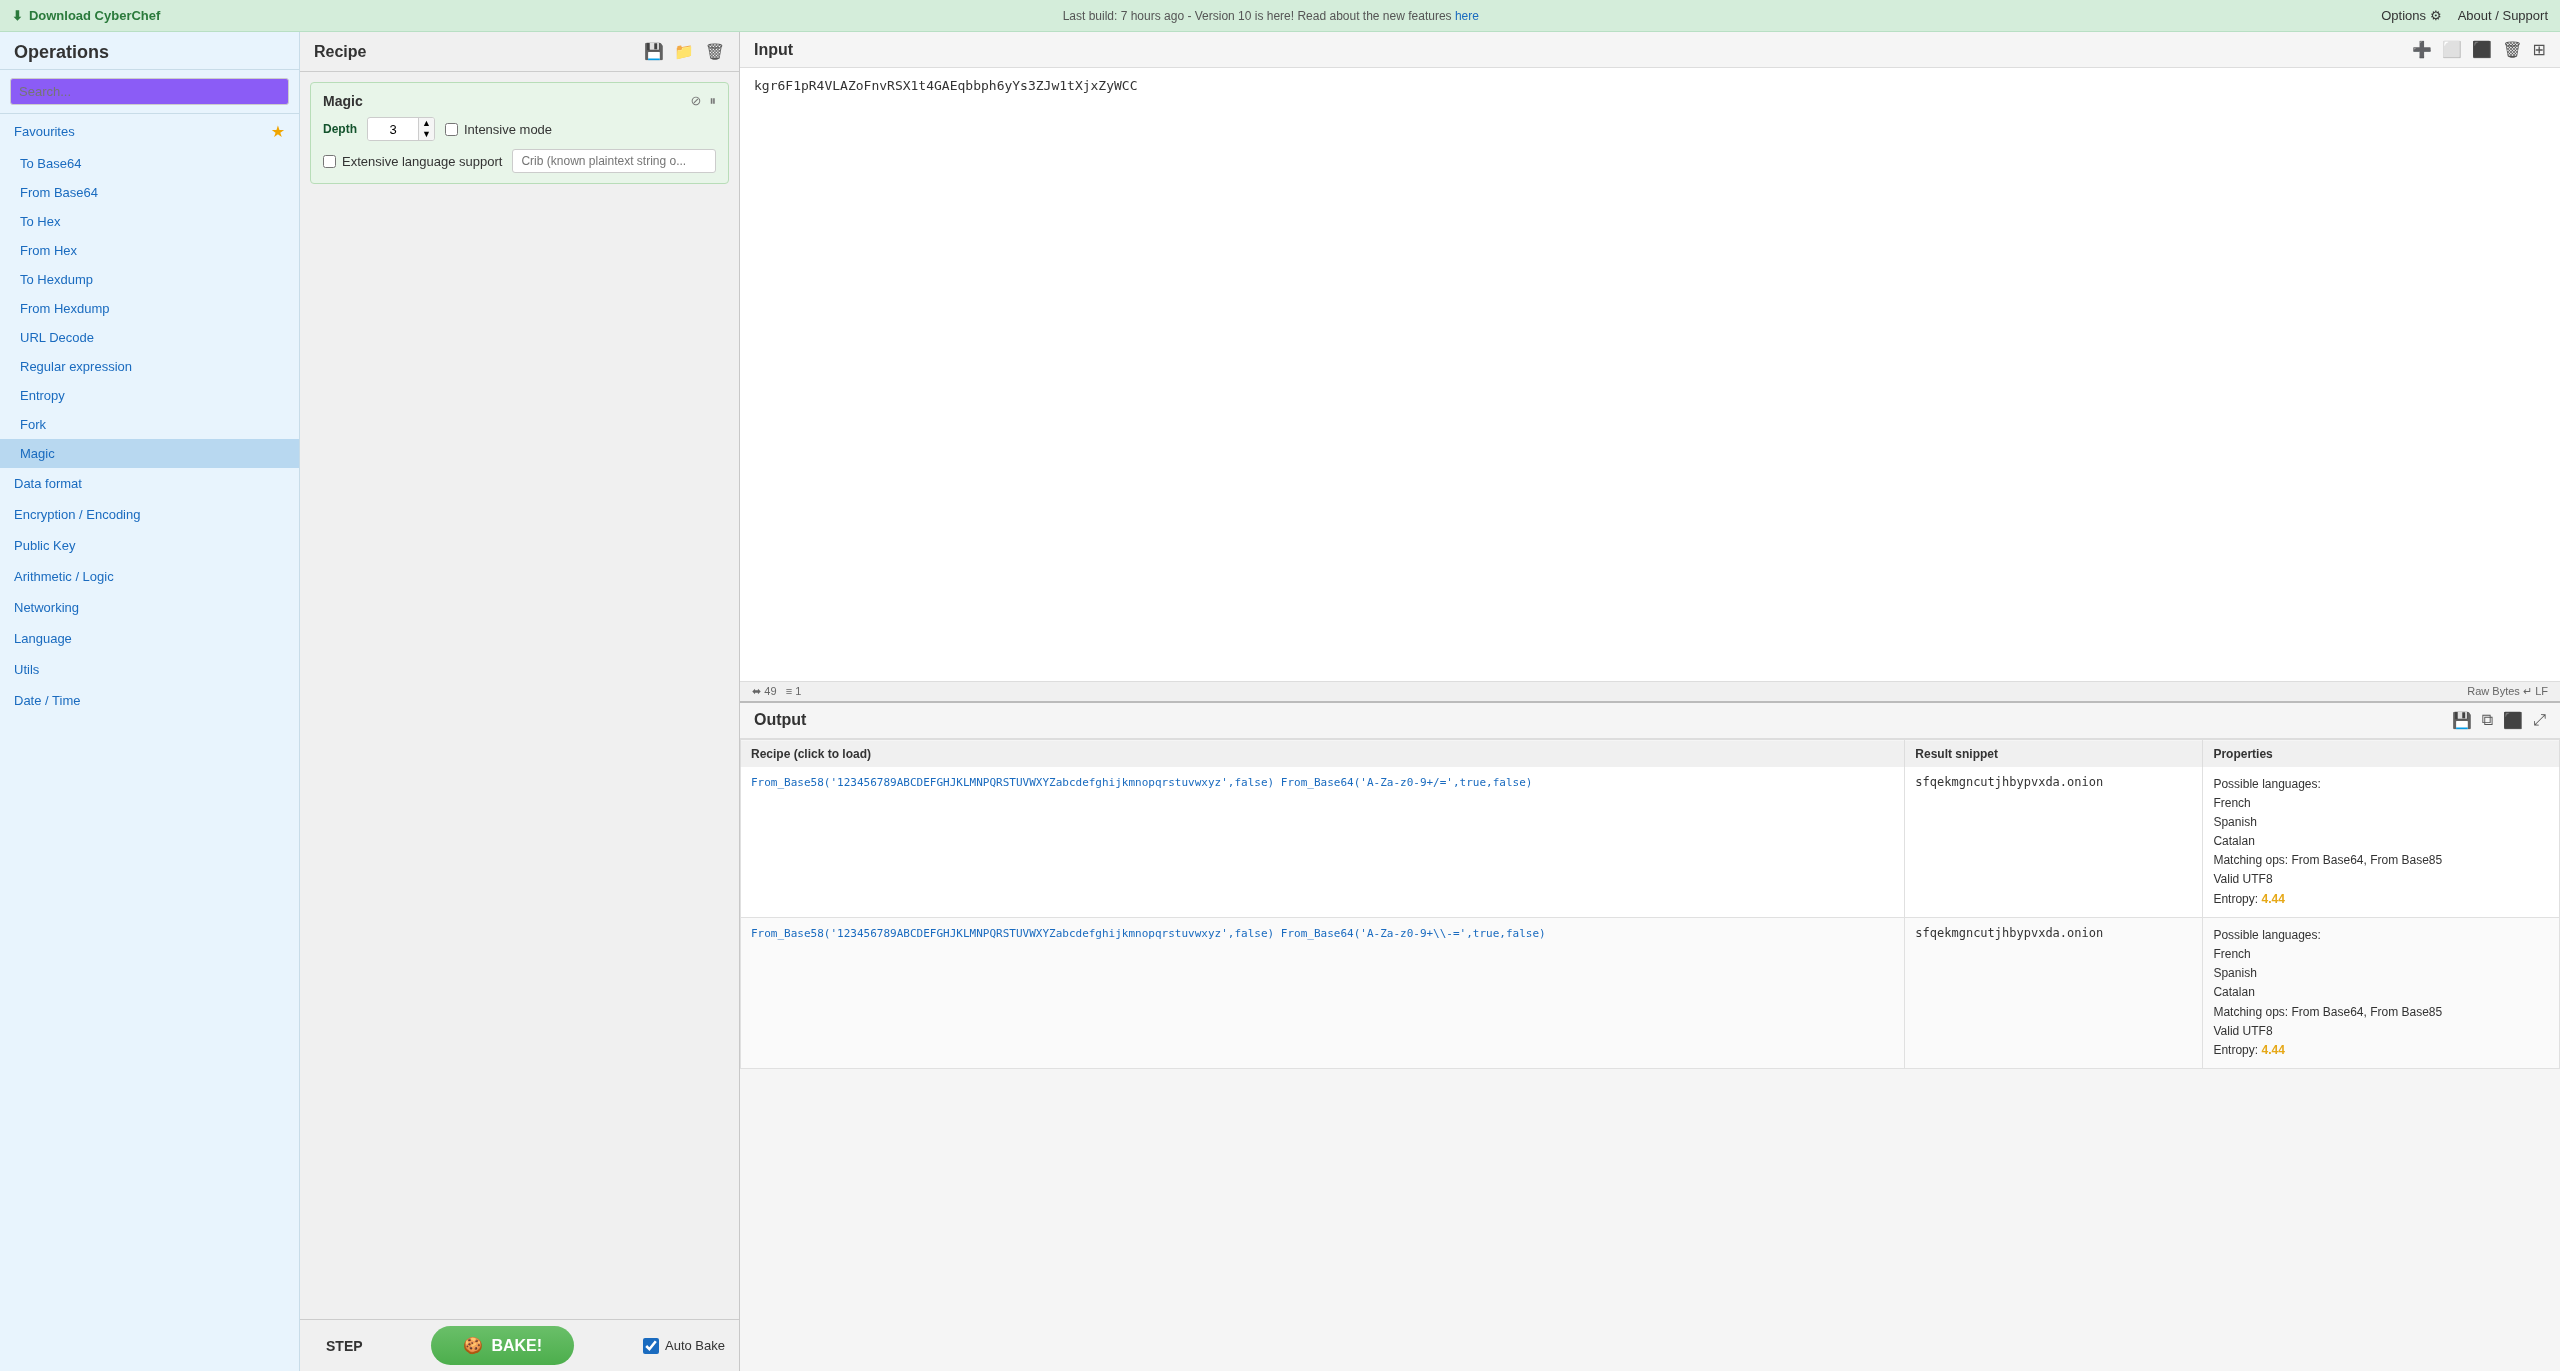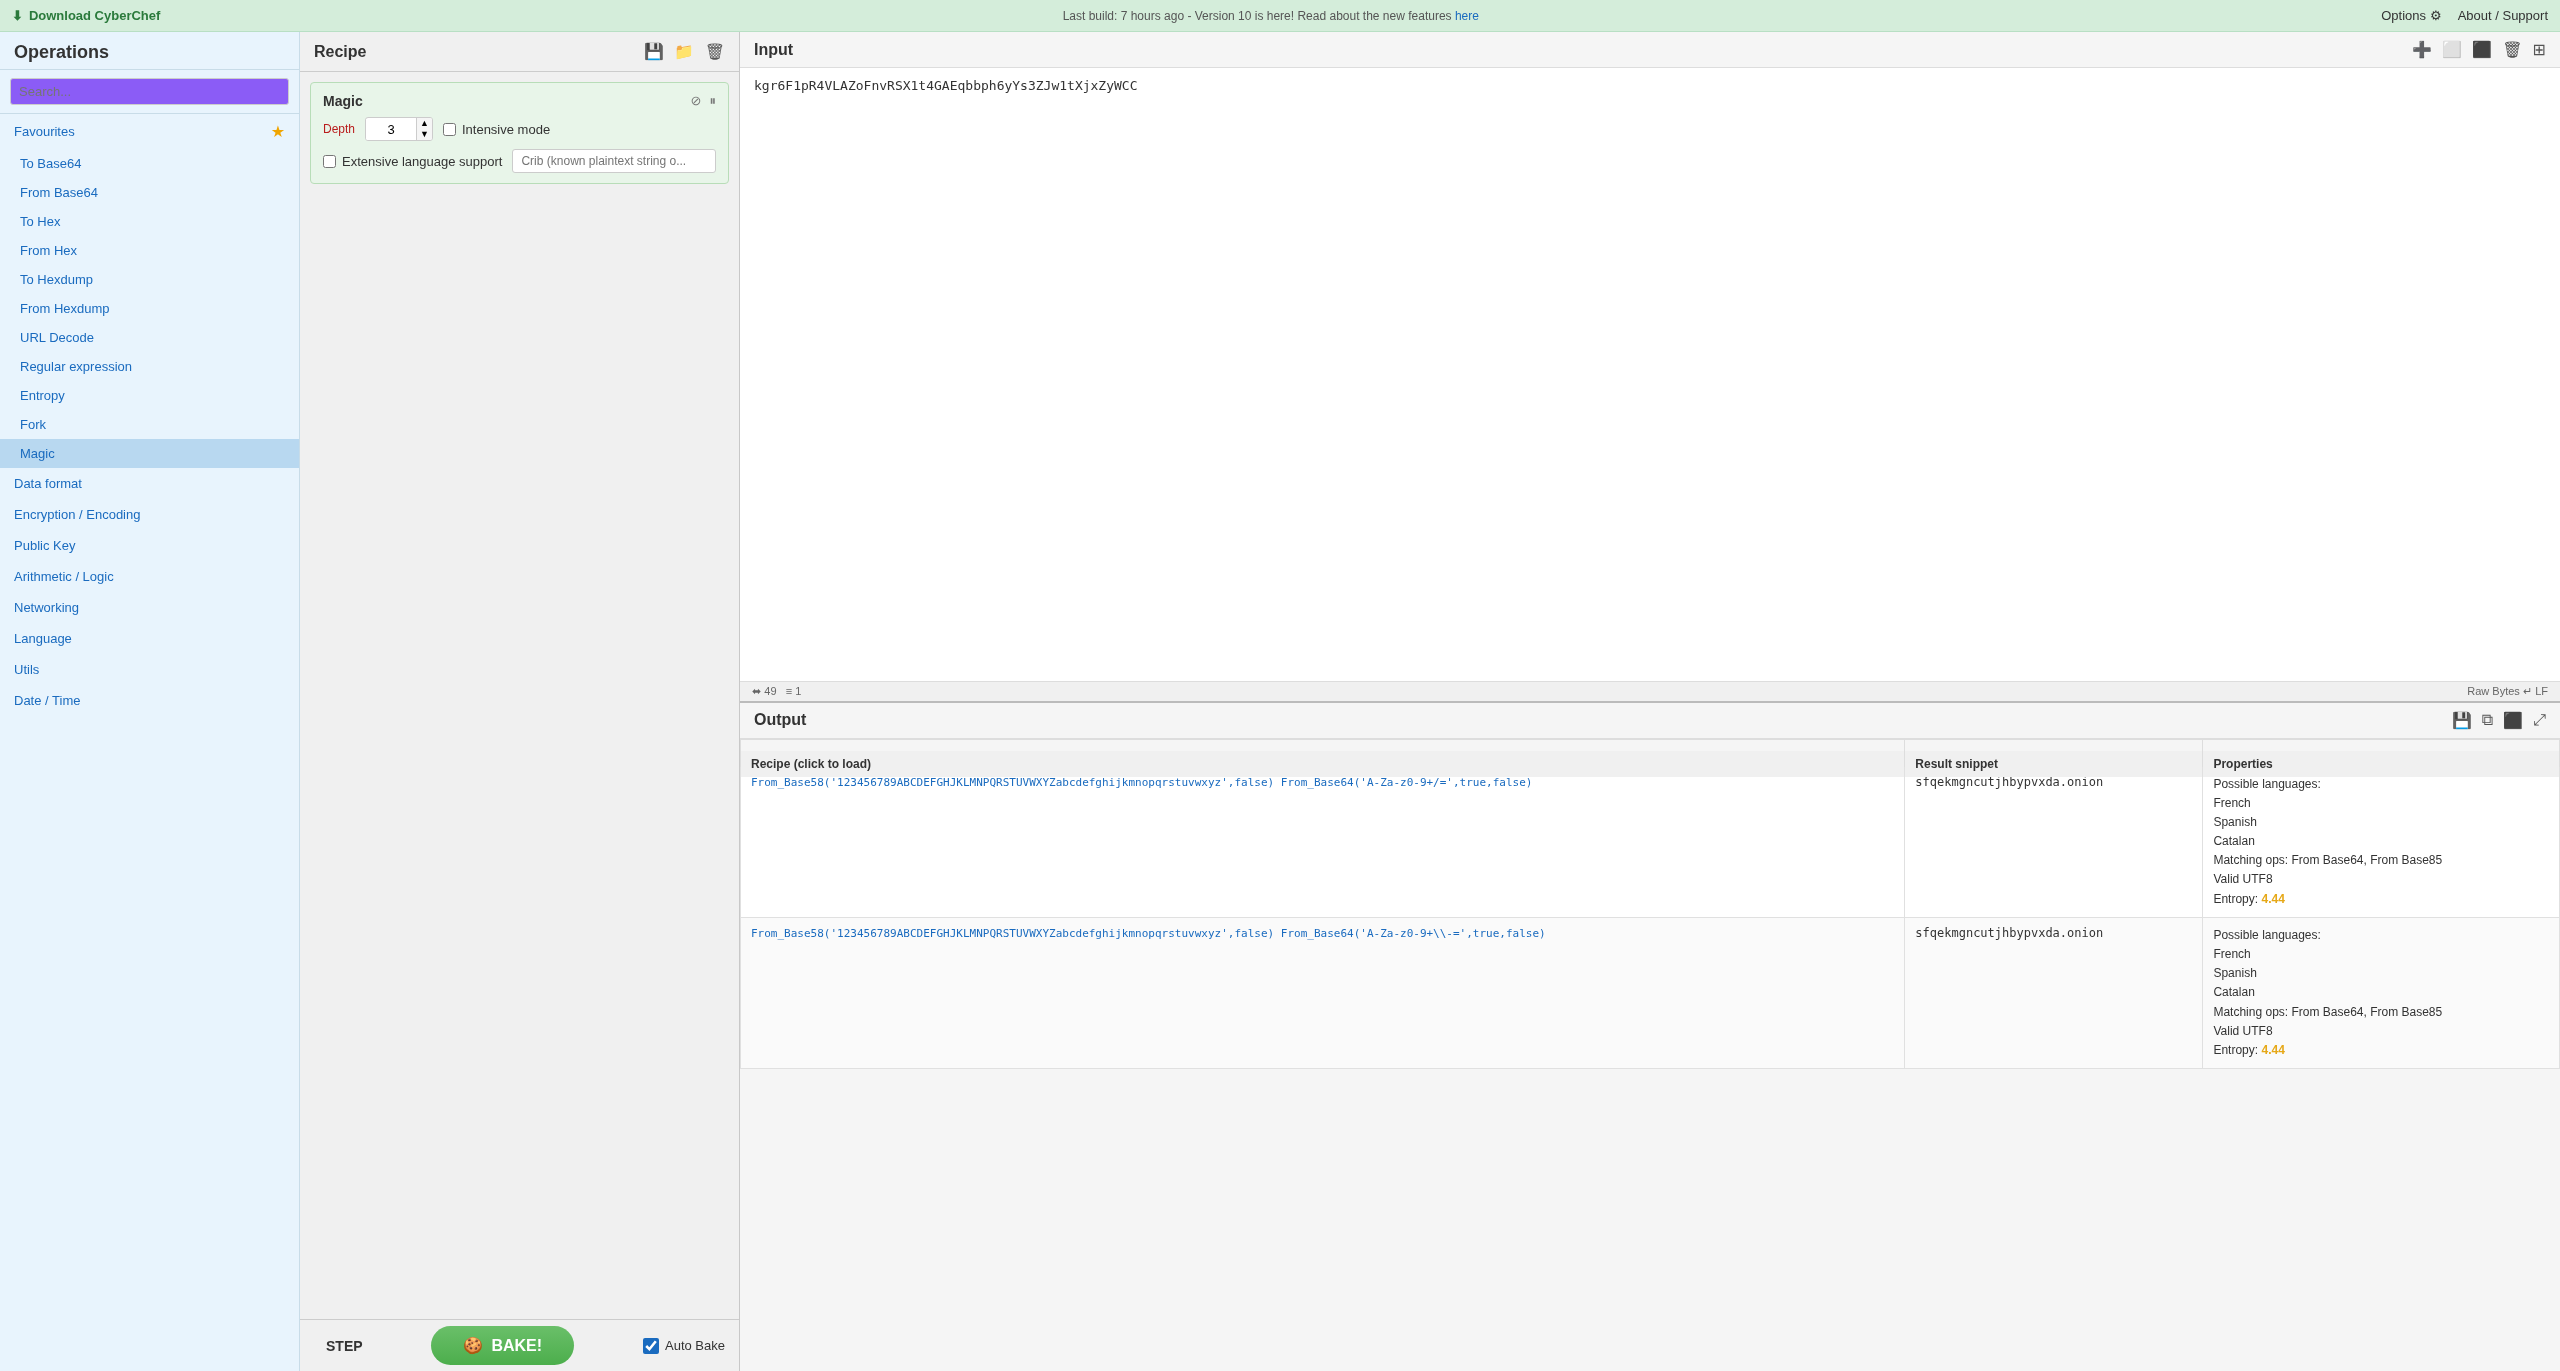--- a/index.html
+++ b/index.html
@@ -118,21 +118,21 @@
     .operation-card-header {
       display: flex;
       align-items: center;
       justify-content: space-between;
       margin-bottom: 8px;
     }
     .operation-card-title { font-weight: bold; color: #333; font-size: 14px; }
     .operation-card-controls { display: flex; gap: 8px; color: #777; cursor: pointer; }
 
     .card-row { display: flex; align-items: center; gap: 10px; margin-bottom: 8px; }
-    .depth-label { font-size: 12px; color: #b91c1c; }
+    .depth-label { font-size: 12px; color: #14532d; font-weight: bold; }
     .depth-input-wrap {
       display: flex;
       align-items: center;
       border: 1px solid #ccc;
       border-radius: 3px;
       background: #fff;
       overflow: hidden;
     }
     .depth-input {
       width: 50px;
@@ -278,21 +278,21 @@
       font-size: 12px;
     }
     #output-table th {
       background: #f0f0f0;
       border: 1px solid #ddd;
       padding: 6px 10px;
       text-align: left;
       font-weight: bold;
       color: #333;
       position: sticky;
-      top: 12px;
+      top: 2px;
       z-index: 1;
     }
     #output-table td {
       border: 1px solid #e0e0e0;
       padding: 8px 10px;
       vertical-align: top;
     }
     #output-table tr:nth-child(odd) td { background: #fff; }
     #output-table tr:nth-child(even) td { background: #fafafa; }
     .recipe-link { color: #1a6bbf; cursor: pointer; font-family: monospace; font-size: 11px; line-height: 1.5; }

